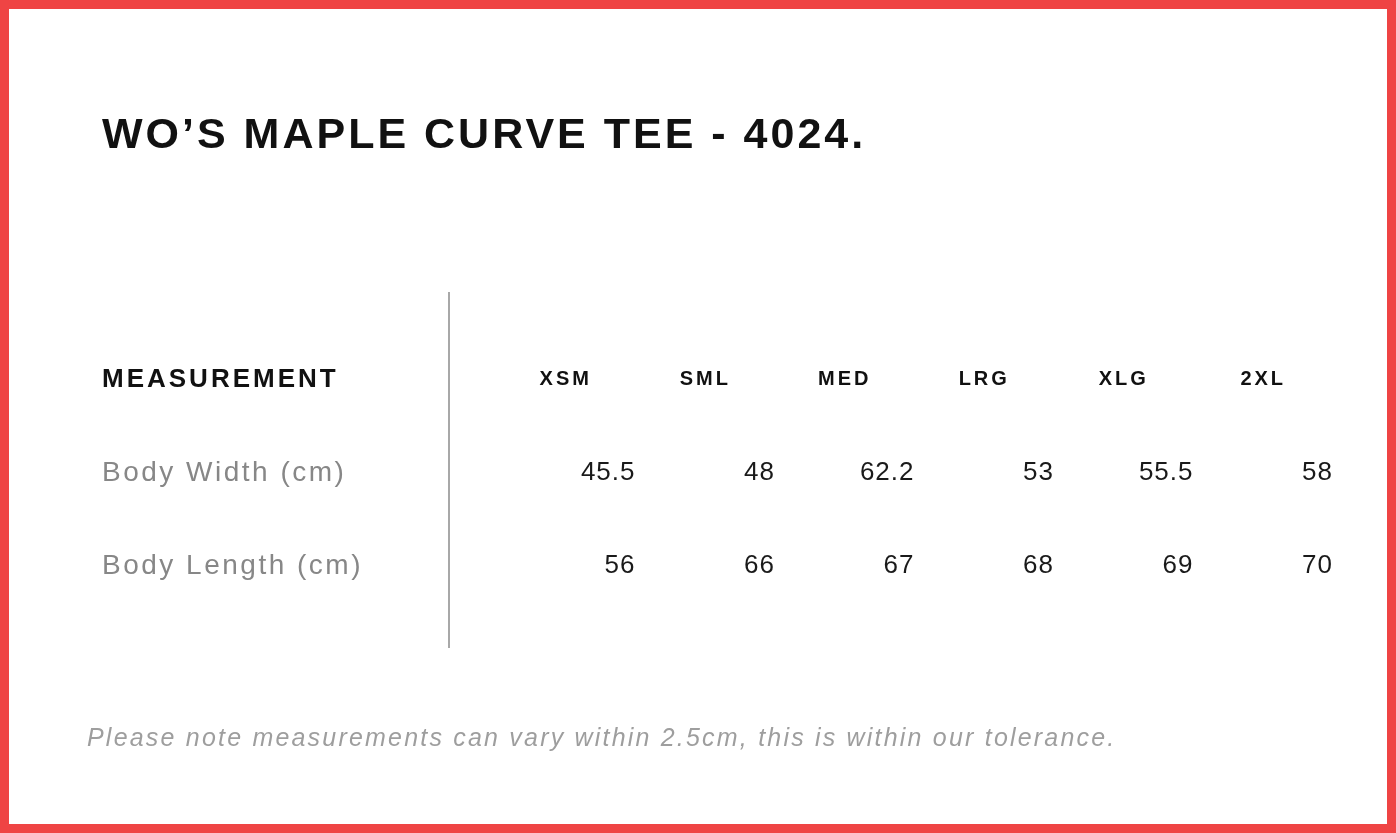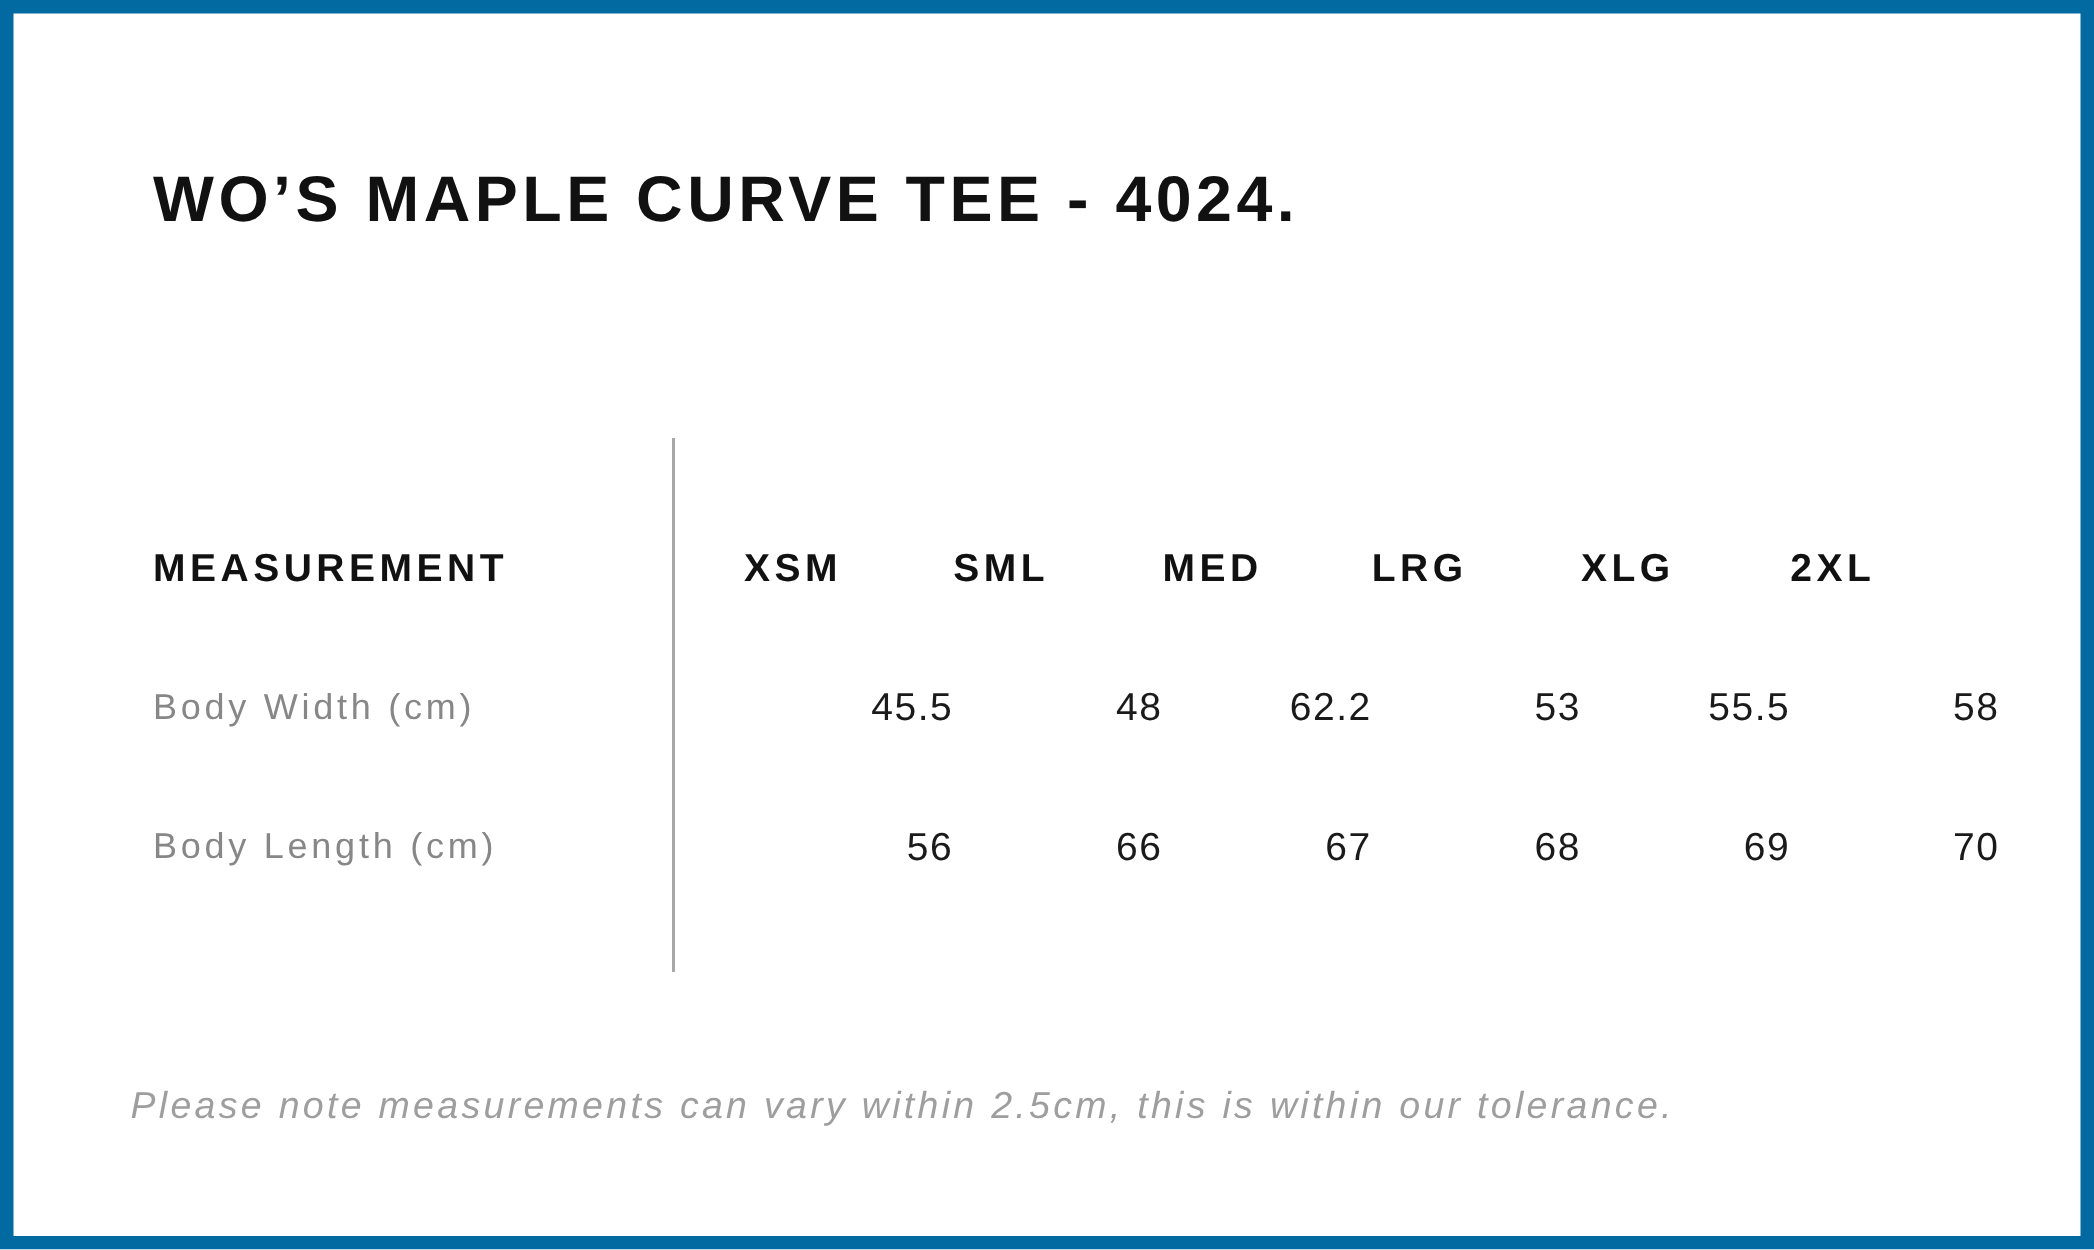--- a/index.html
+++ b/index.html
@@ -6,21 +6,21 @@
     margin: 0;
     padding: 0;
     background: #ffffff;
     font-family: "Liberation Sans", sans-serif;
   }
   .frame {
     position: relative;
     width: 1396px;
     height: 833px;
     box-sizing: border-box;
-    border: 9px solid #0369a1;
+    border: 9px solid #ef4444;
     background: #ffffff;
     overflow: hidden;
   }
   .title {
     position: absolute;
     left: 93px;
     top: 100px;
     margin: 0;
     font-size: 43px;
     font-weight: bold;
@@ -50,28 +50,28 @@
   }
   .cell { white-space: nowrap; }
   .cell.head-label {
     font-size: 26px;
     font-weight: bold;
     letter-spacing: 3px;
     color: #111111;
     text-align: left;
   }
   .cell.size-head {
-    font-size: 26px;
+    font-size: 20px;
     font-weight: bold;
     letter-spacing: 3px;
     color: #111111;
-    text-align: left;
+    text-align: center;
   }
   .cell.row-label {
-    font-size: 24px;
+    font-size: 28px;
     font-weight: normal;
     letter-spacing: 2.5px;
     color: #878787;
     text-align: left;
   }
   .cell.value {
     font-size: 26px;
     font-weight: normal;
     letter-spacing: 1px;
     color: #1a1a1a;

